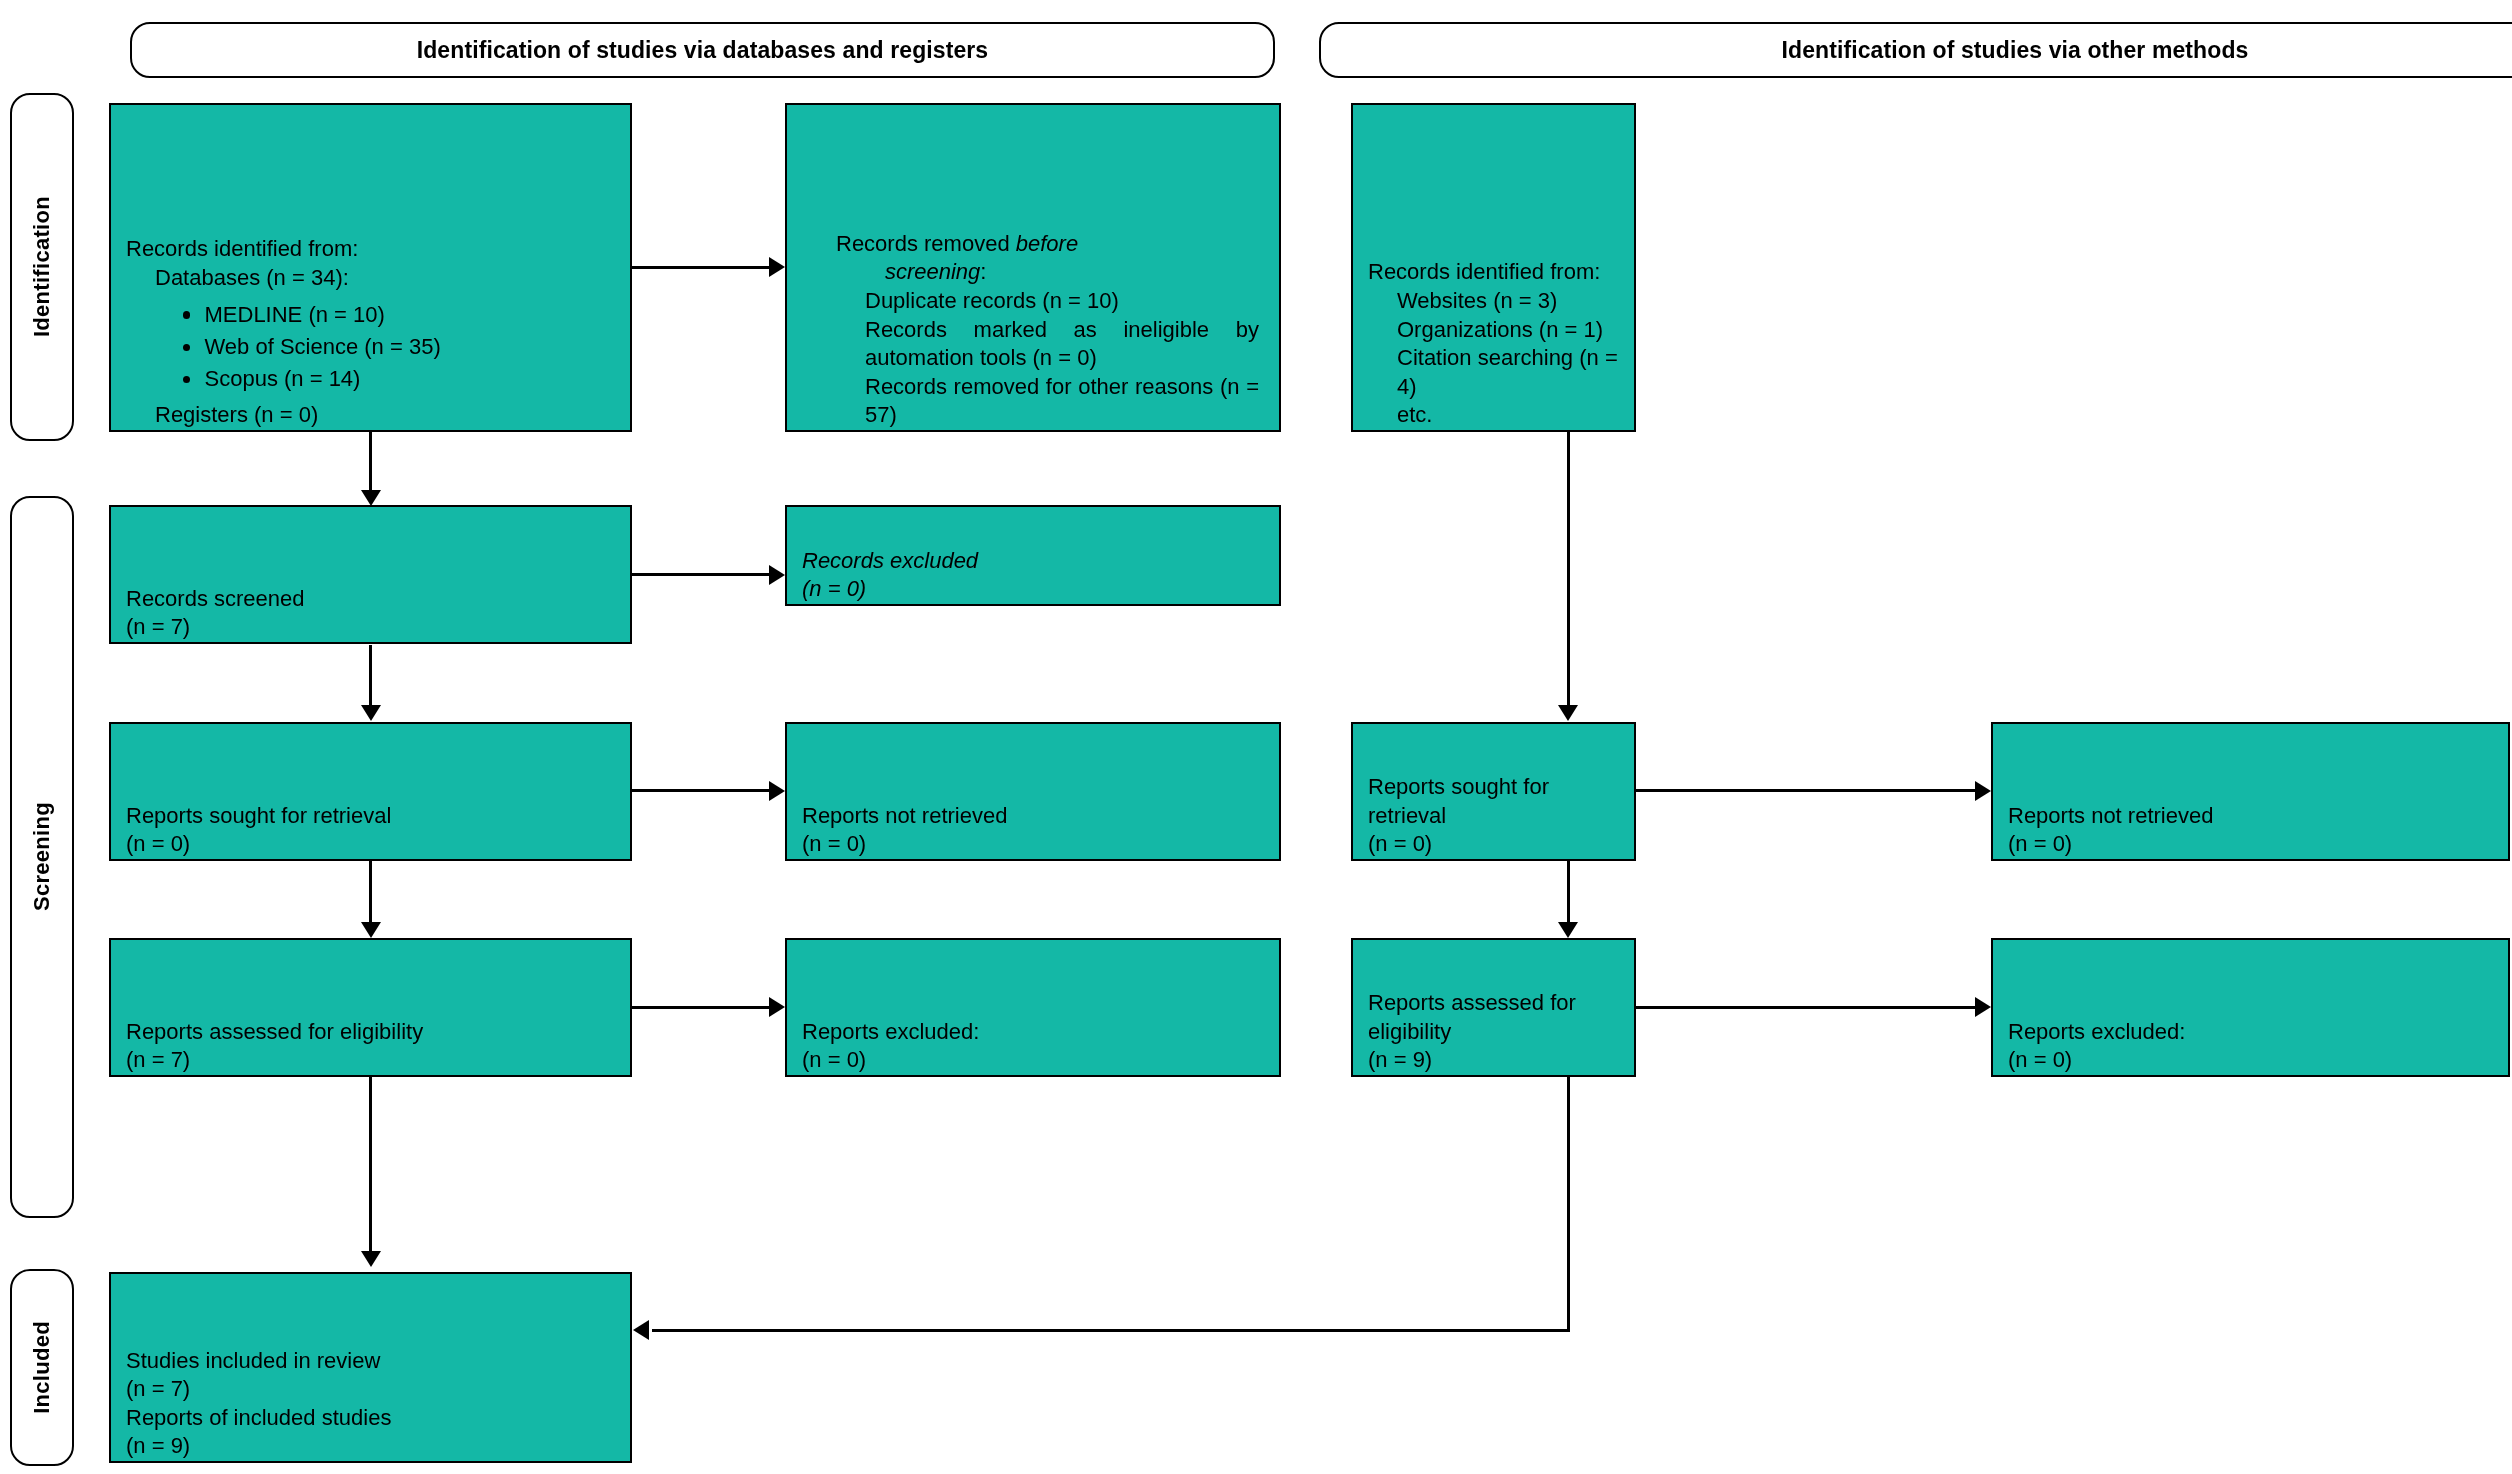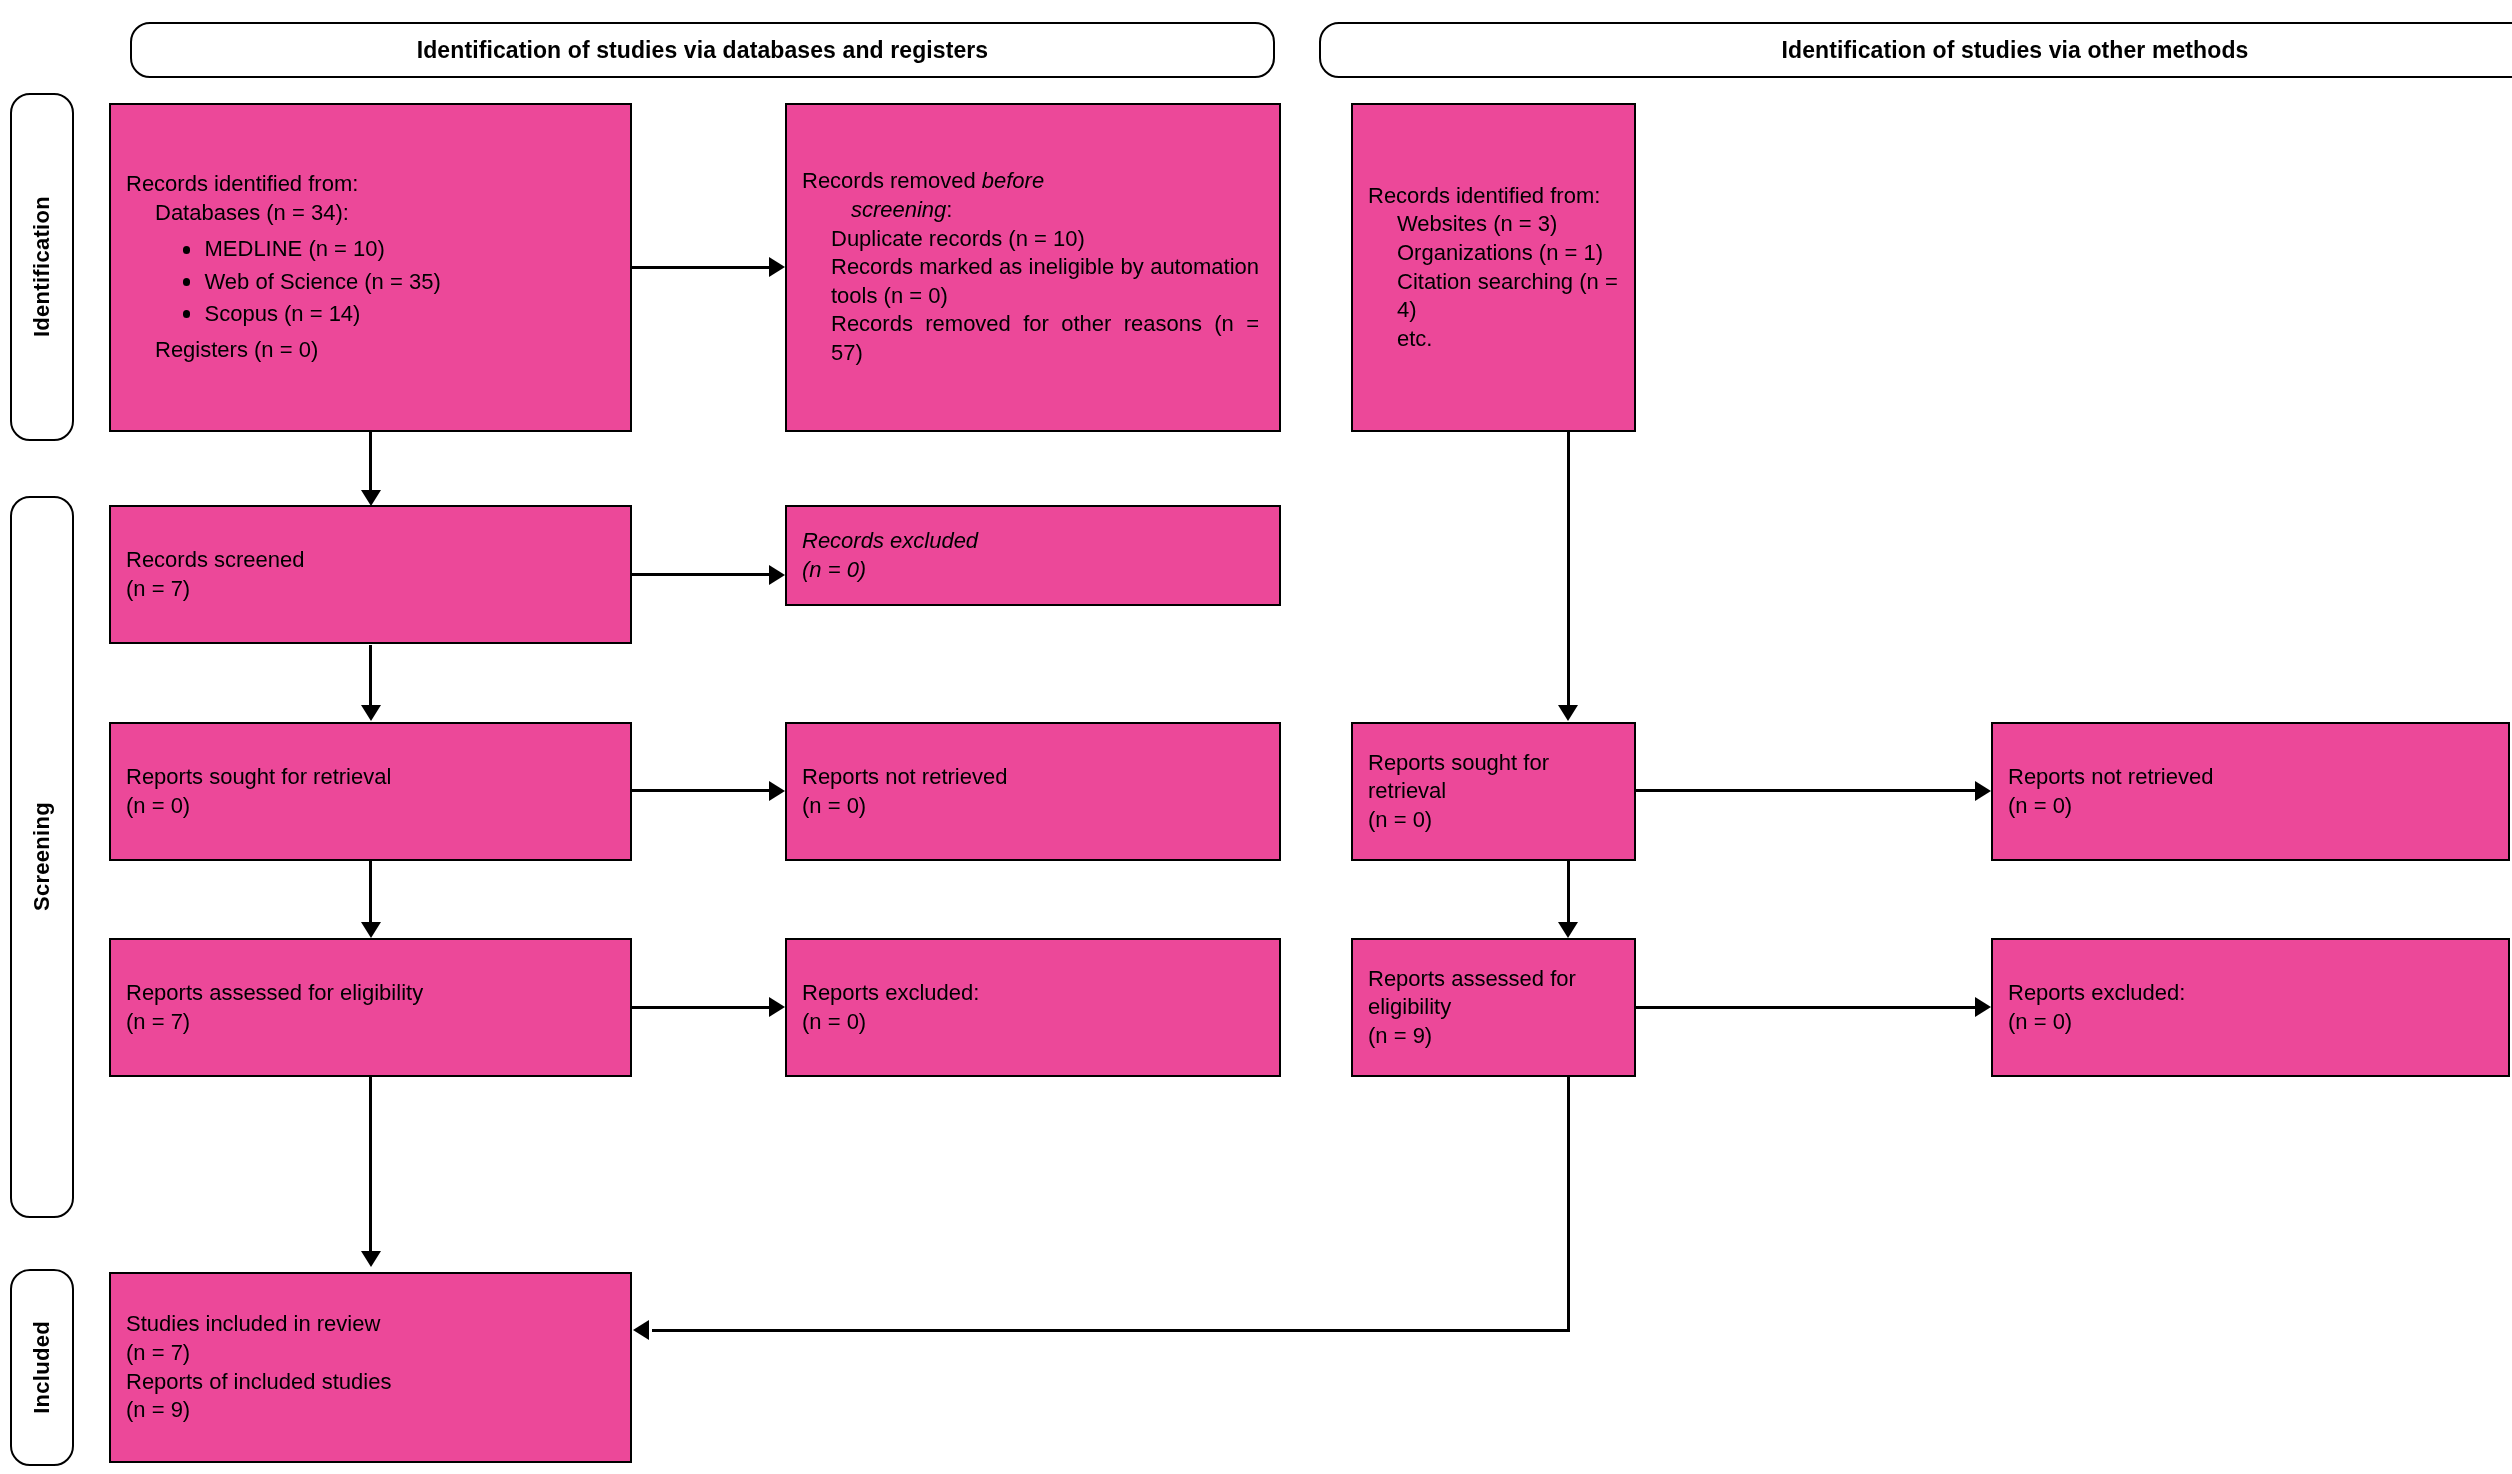--- a/index.html
+++ b/index.html
@@ -52,34 +52,35 @@
     transform: rotate(180deg);
     font-size: 22px;
     font-weight: 700;
     white-space: nowrap;
     letter-spacing: 0.3px;
   }
 
   
   .node {
     border: 2.3px solid #000000;
-    background: #ec4899;
+    background: #14b8a6;
     display: flex;
-    align-items: center;
+    align-items: flex-end;
   }
   .node-body {
     width: 100%;
     padding: 0 15px;
     font-size: 22px;
     line-height: 1.30;
   }
   .node-body.justified {
     text-align: justify;
     text-align-last: left;
     padding-right: 20px;
+    margin-left: 34px;
   }
   .line { display: block; white-space: pre-wrap; }
   .indent-1 { padding-left: 29px; }
   .italic { font-style: italic; }
 
   
   .bullets {
     list-style: none;
     margin: 8px;
     padding: 0 0 0 45px;

